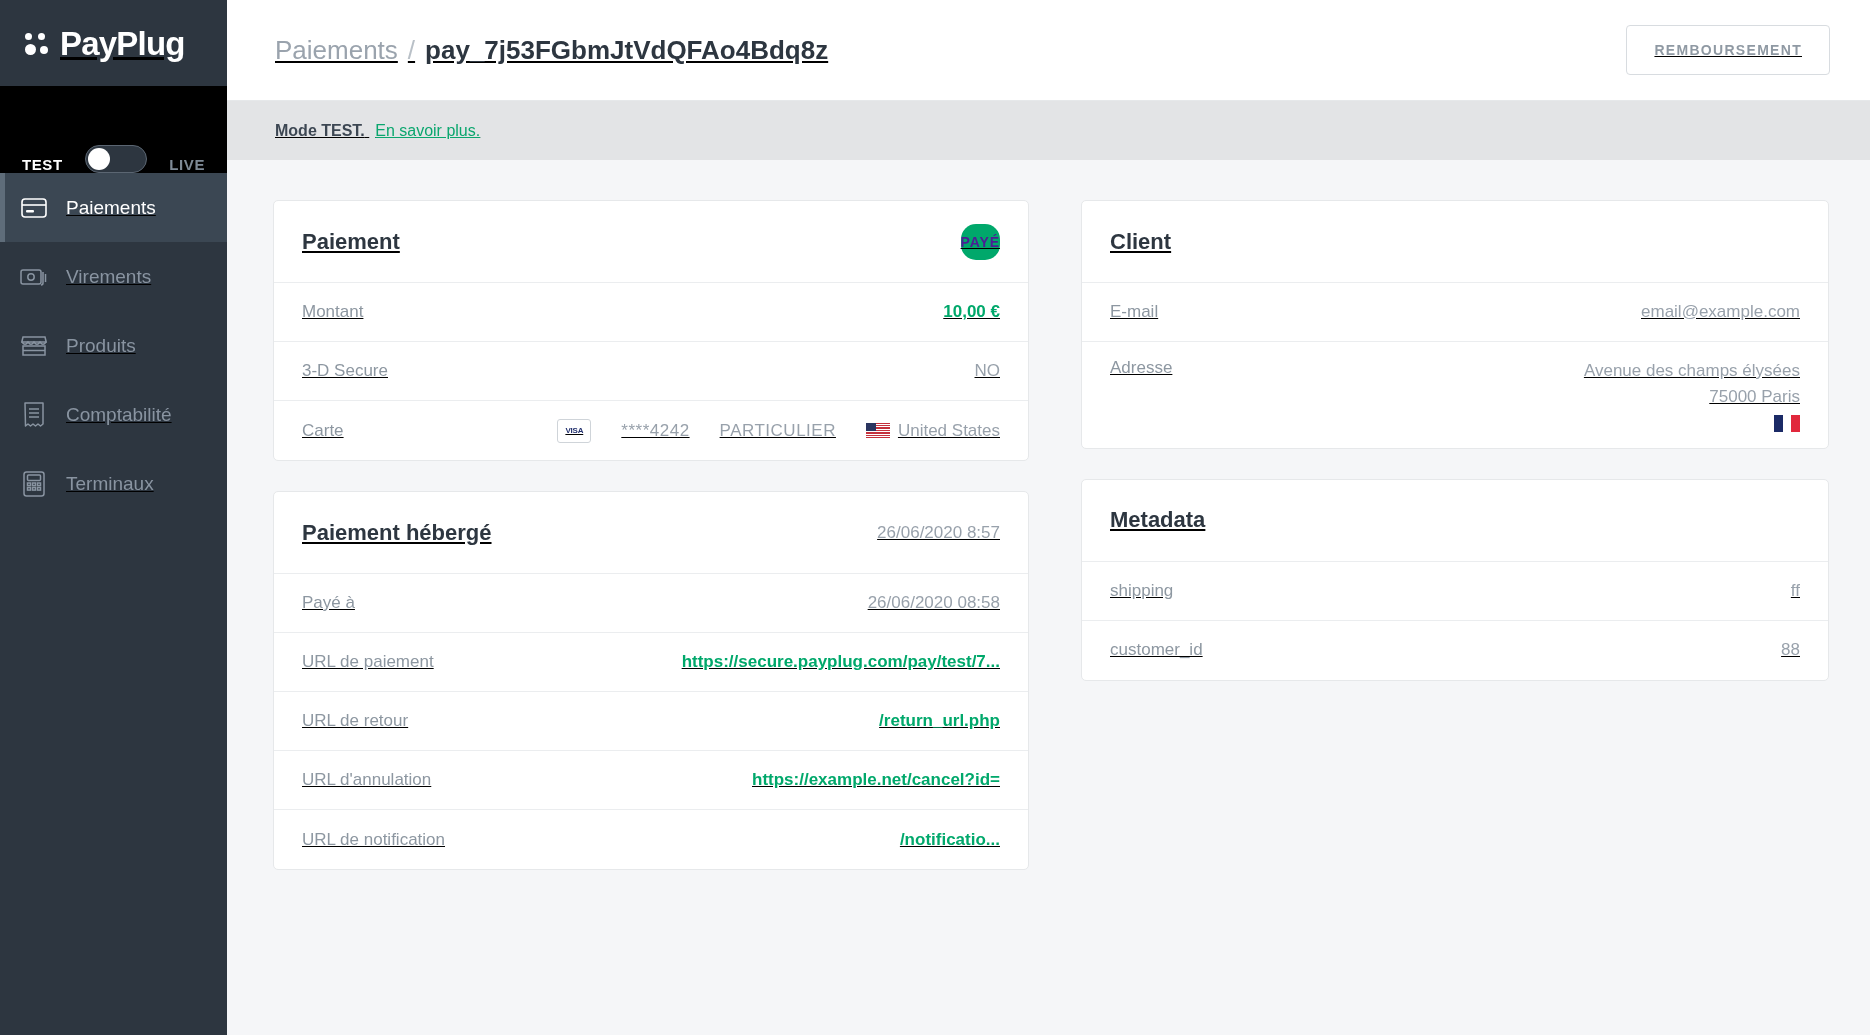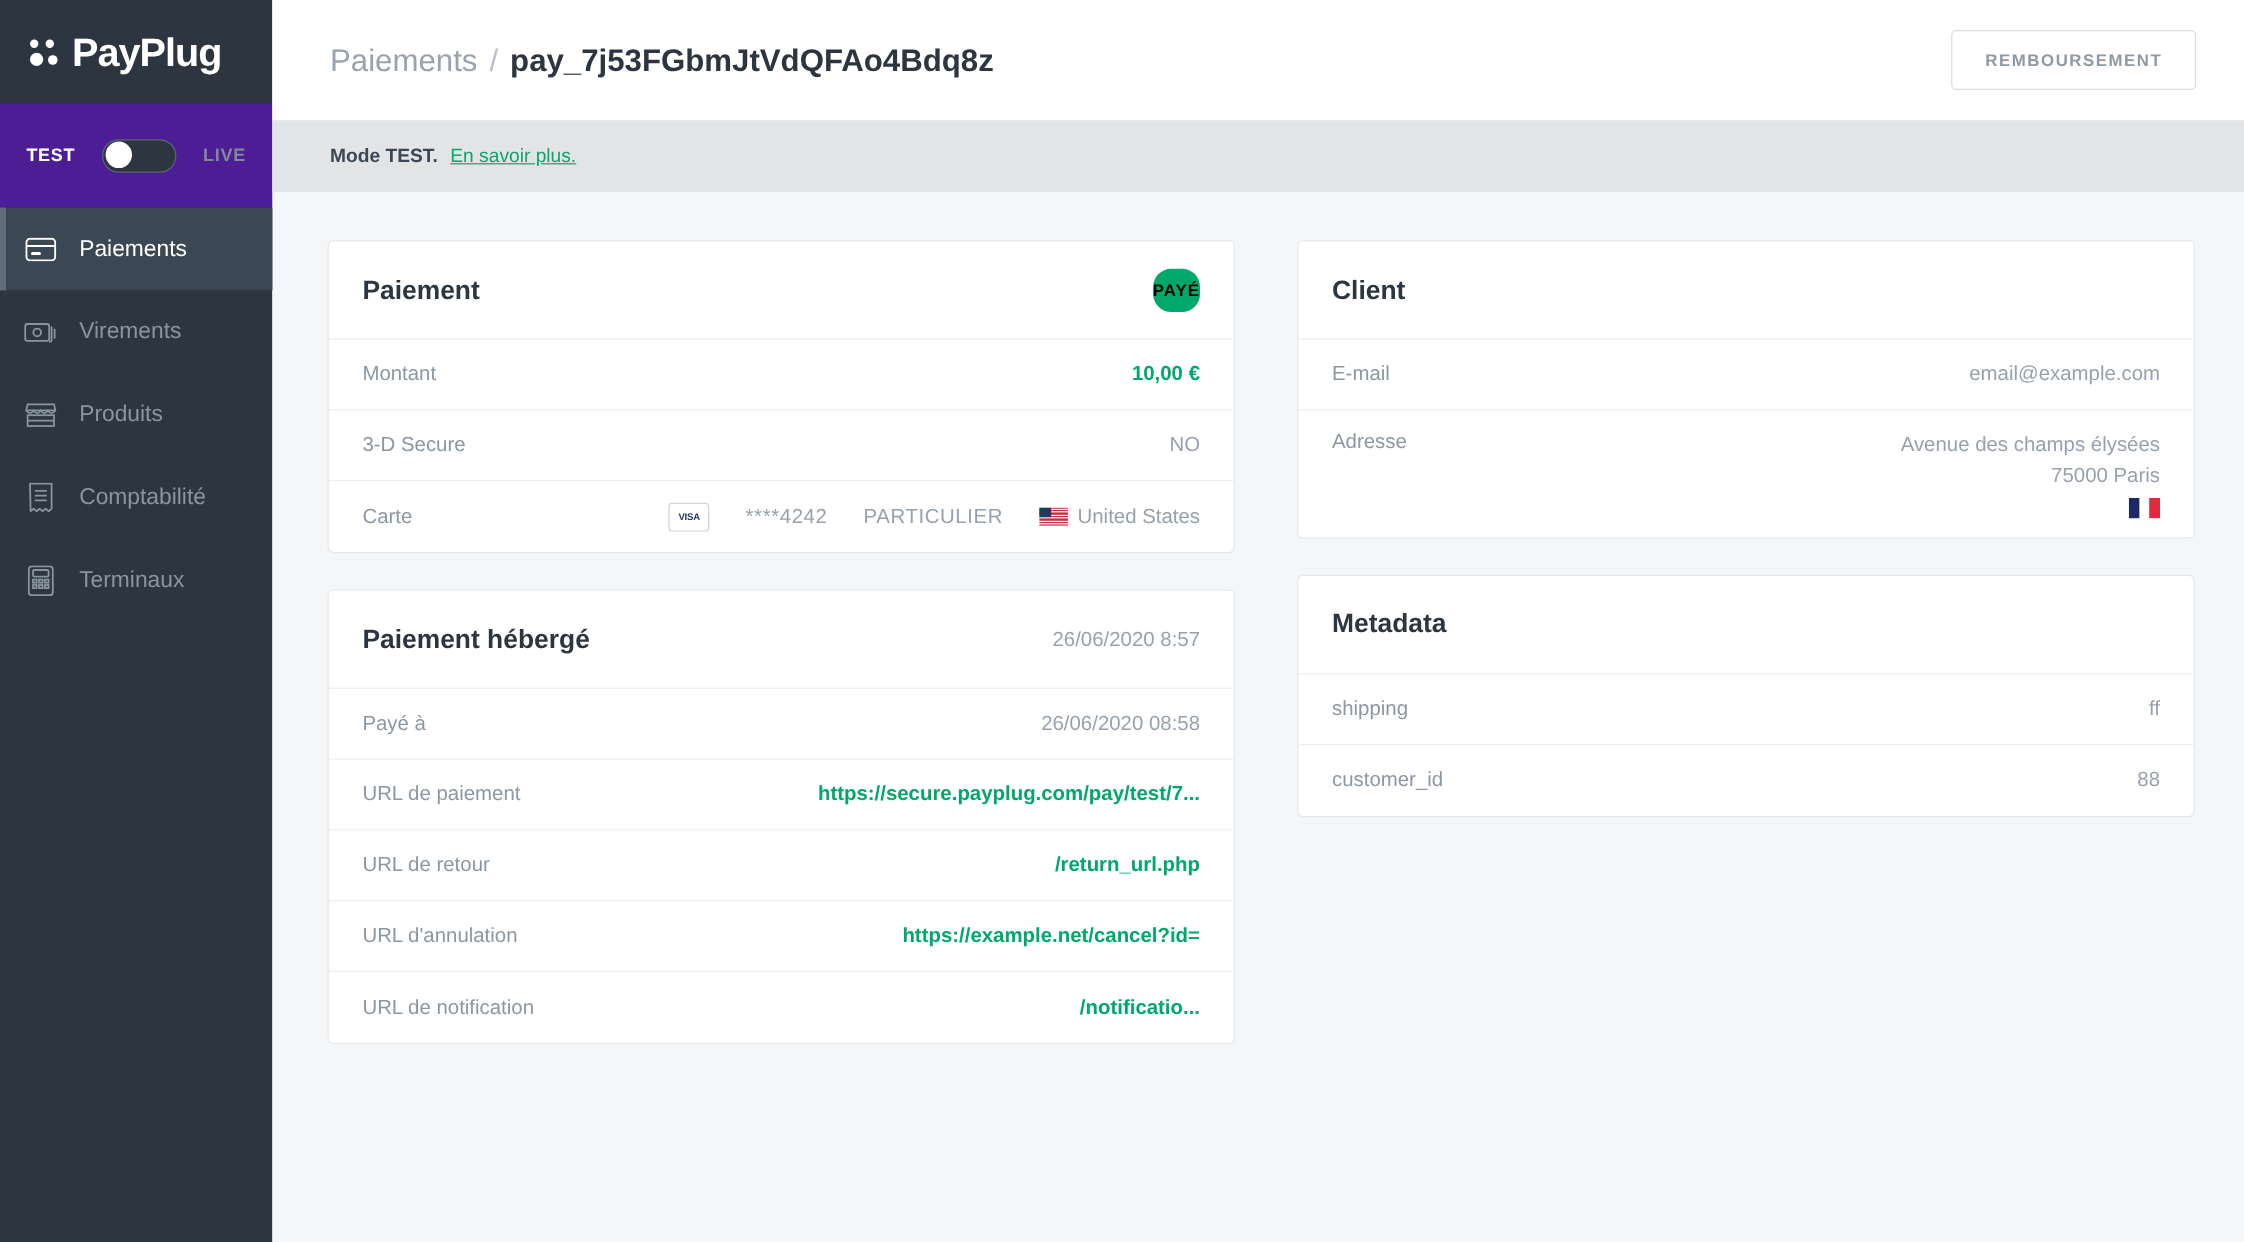--- a/index.html
+++ b/index.html
@@ -2,21 +2,21 @@
 <html><head>
 <meta charset="utf-8">
 <style>
   * { box-sizing: border-box; margin: 0; padding: 0; }
   html, body {
     width: 1870px; height: 1035px;
     overflow: hidden;
     font-family: "Liberation Sans", sans-serif;
     background: #f5f6f8;
   }
-  .app { display: flex; width: 1870px; height: 1035px; }
+  .app { display: flex; width: 1870px; height: 1035px; text-decoration: underline; }
 
   
   .sidebar {
     width: 227px; flex: 0 0 227px;
     background: #2d3640;
     display: flex; flex-direction: column;
   }
   .logo-zone {
     height: 86px; flex: 0 0 86px;
     display: flex; align-items: center;
@@ -29,22 +29,22 @@
   .logo-dots i.d2 { width: 7px; height: 7px; left: 13px; top: 3px; }
   .logo-dots i.d3 { width: 11px; height: 11px; left: 0px; top: 14px; }
   .logo-dots i.d4 { width: 8px; height: 8px; left: 15px; top: 16px; }
   .logo-text {
     color: #fff; font-size: 33px; font-weight: bold;
     letter-spacing: -0.8px; line-height: 1;
   }
 
   .mode-zone {
     height: 87px; flex: 0 0 87px;
-    background: #4c1d95;
-    display: flex; align-items: center;
+    background: #000000;
+    display: flex; align-items: flex-end;
     padding: 0 22px;
   }
   .mode-label { font-size: 15px; font-weight: bold; letter-spacing: 0.6px; }
   .mode-label.test { color: #ffffff; }
   .mode-label.live { color: #7e8a96; margin-left: auto; }
   .toggle {
     width: 62px; height: 28px; border-radius: 14px;
     border: 1.5px solid #5b6672; background: #2d3640;
     margin-left: 22px; position: relative; cursor: pointer;
   }
@@ -109,21 +109,21 @@
     background: #ffffff; border: 1px solid #e6e8ea; border-radius: 5px;
     overflow: hidden;
   }
   .card-head {
     height: 82px; display: flex; align-items: center;
     padding: 0 28px; border-bottom: 1px solid #ebedef;
   }
   .card-title { font-size: 22px; font-weight: bold; color: #2d3640; }
   .card-head-right { margin-left: auto; font-size: 17px; color: #98a1ab; }
   .badge {
-    margin-left: auto; background: #00a86b; color: #000000;
+    margin-left: auto; background: #00a86b; color: #4c1d95;
     font-size: 14px; font-weight: bold; letter-spacing: 0.9px;
     padding: 10px 0; border-radius: 15px;
   }
 
   .row {
     height: 59px; display: flex; align-items: center;
     padding: 0 28px; border-bottom: 1px solid #ebedef;
     font-size: 17px;
   }
   .row:last-child { border-bottom: none; }

